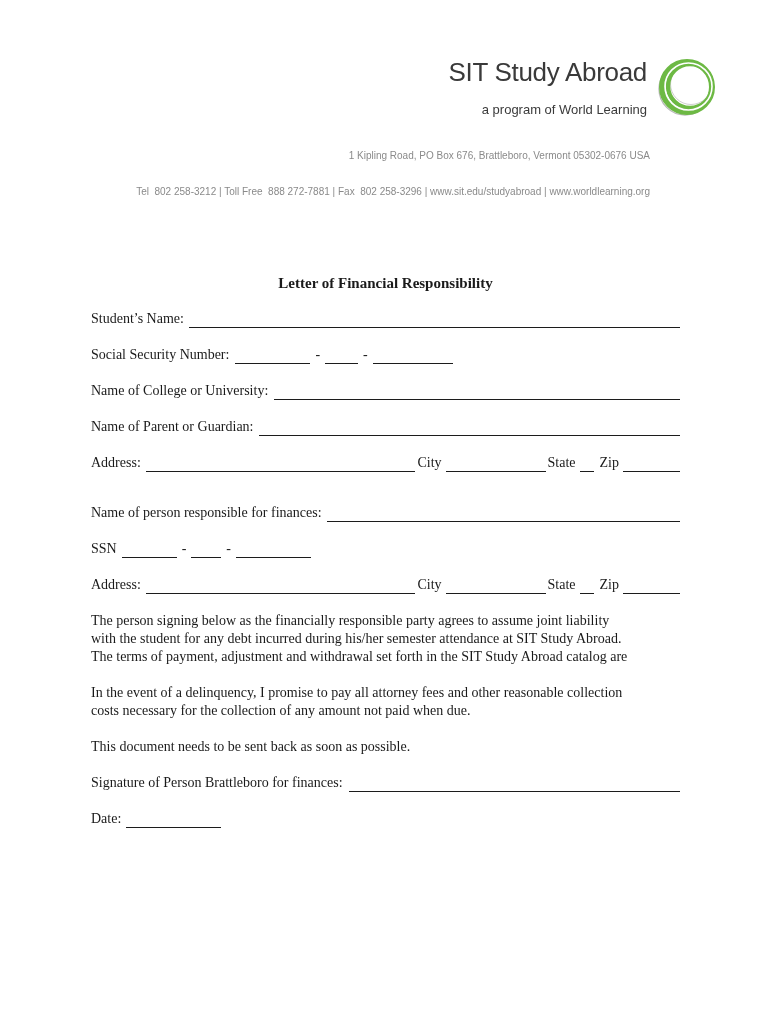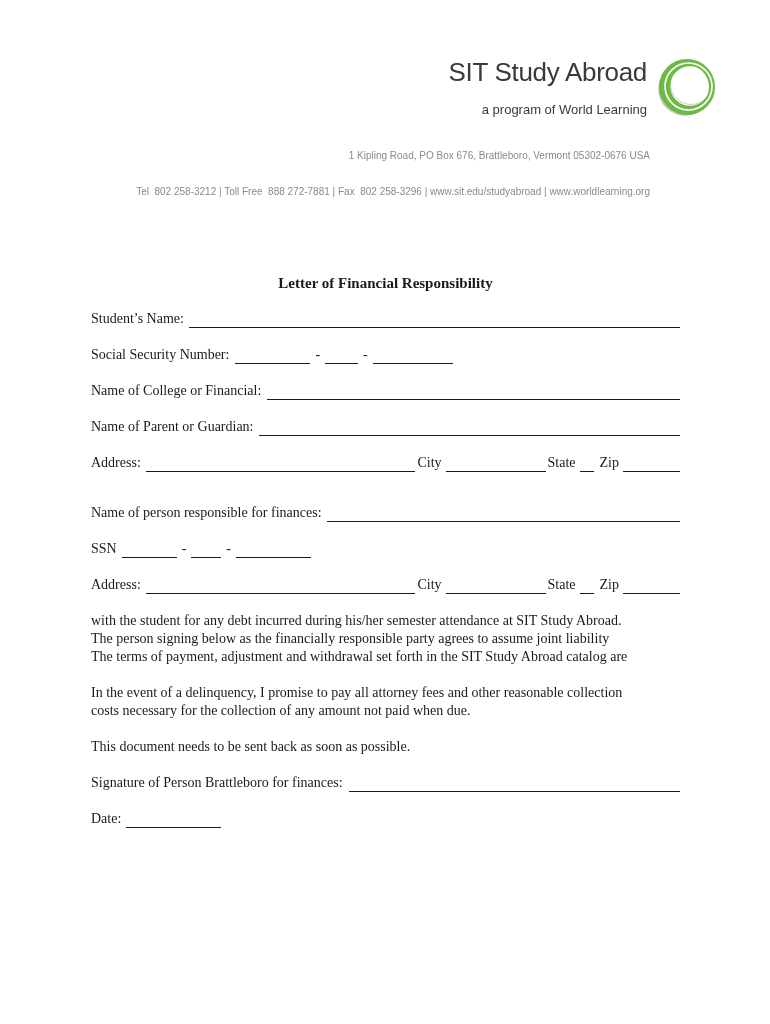--- a/index.html
+++ b/index.html
@@ -102,21 +102,21 @@
     <div class="field-row">
       <span class="lbl">Social Security Number:</span>
       <span class="blank w75 ml6"></span>
       <span class="dash">-</span>
       <span class="blank w33"></span>
       <span class="dash">-</span>
       <span class="blank w80"></span>
     </div>
 
     <div class="field-row">
-      <span class="lbl">Name of College or Financial:</span>
+      <span class="lbl">Name of College or University:</span>
       <span class="blank grow ml6"></span>
     </div>
 
     <div class="field-row">
       <span class="lbl">Name of Parent or Guardian:</span>
       <span class="blank grow ml5"></span>
     </div>
 
     <div class="field-row">
       <span class="lbl">Address:</span>
@@ -148,22 +148,22 @@
       <span class="blank grow ml5"></span>
       <span class="lbl ml2">City</span>
       <span class="blank w100 ml4"></span>
       <span class="lbl ml2">State</span>
       <span class="blank w14 ml4"></span>
       <span class="lbl ml6">Zip</span>
       <span class="blank w57 ml4"></span>
     </div>
 
     <div class="para">
+      <div class="pline">The person signing below as the financially responsible party agrees to assume joint liability</div>
       <div class="pline">with the student for any debt incurred during his/her semester attendance at SIT Study Abroad.</div>
-      <div class="pline">The person signing below as the financially responsible party agrees to assume joint liability</div>
       <div class="pline">The terms of payment, adjustment and withdrawal set forth in the SIT Study Abroad catalog are</div>
     </div>
 
     <div class="para">
       <div class="pline">In the event of a delinquency, I promise to pay all attorney fees and other reasonable collection</div>
       <div class="pline">costs necessary for the collection of any amount not paid when due.</div>
     </div>
 
     <div class="para">
       <div class="pline">This document needs to be sent back as soon as possible.</div>

